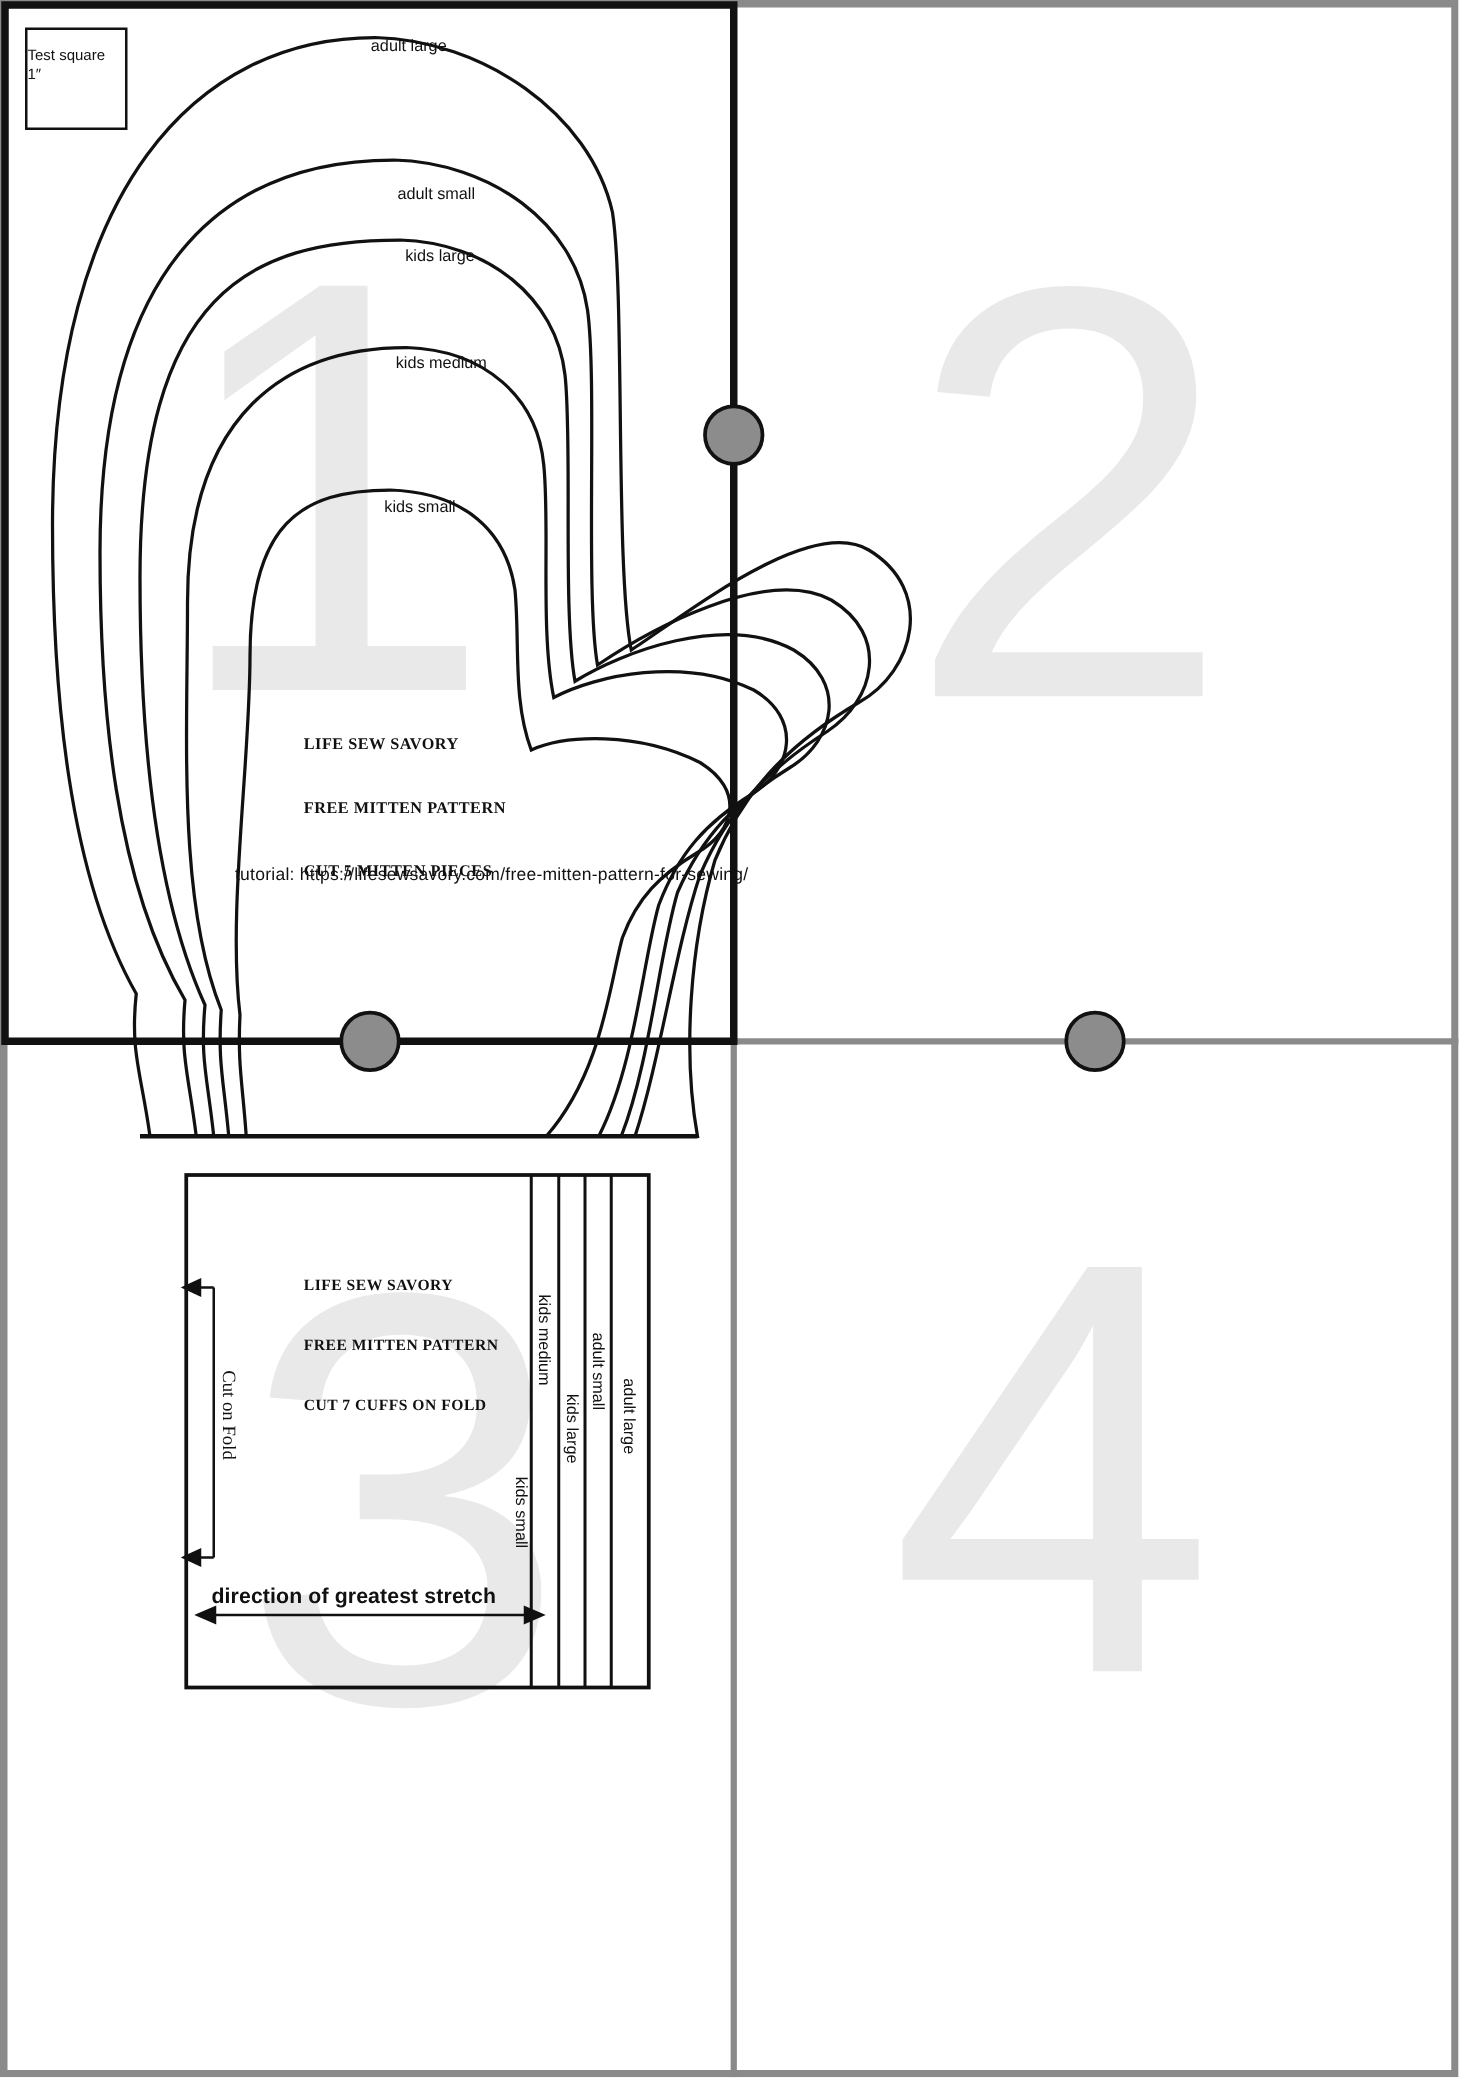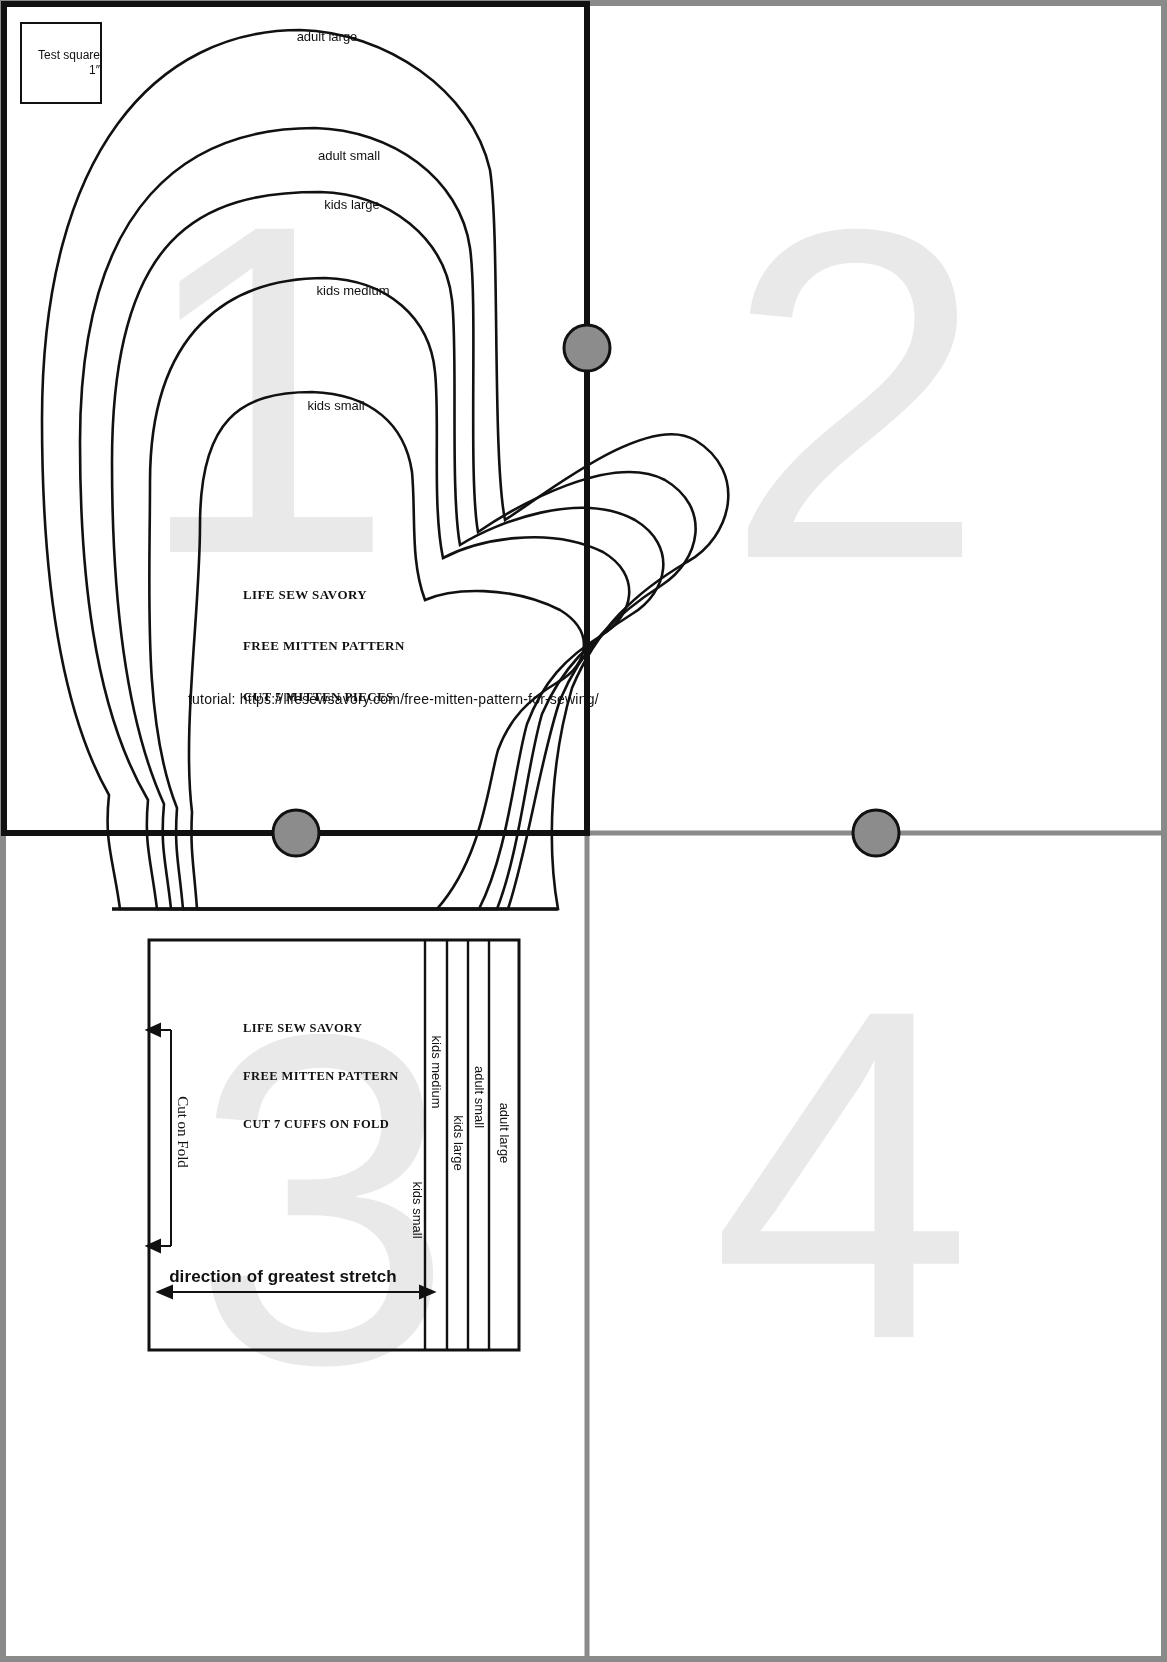--- a/index.html
+++ b/index.html
@@ -18,22 +18,22 @@
   .hlabel { transform:translate(-50%,-50%); white-space:nowrap; font-size:13px; }
   .vlabel { transform:translate(-50%,-50%) rotate(90deg); white-space:nowrap; font-size:13px; }
   .brand {
     font-weight:700; letter-spacing:0.4px; line-height:17px; font-size:13px;
     white-space:pre; font-family:Liberation Serif, serif;
   }
   .brand div { margin:0; }
   .tutorial { font-size:14px; letter-spacing:0.2px; white-space:nowrap; }
   .testsquare {
     position:absolute; left:20px; top:22px; width:82px; height:82px;
-    border:2.5px solid #111; box-sizing:border-box; text-align:right;
-    font-size:12px; line-height:15px; padding-top:24px; z-index:3;
+    border:2.5px solid #111; box-sizing:border-box; text-align:left;
+    font-size:12px; line-height:15px; padding-top:13px; z-index:3;
   }
   .foldlabel {
     font-family:"Liberation Serif", serif; font-size:15px;
     transform:translate(-50%,-50%) rotate(90deg); white-space:nowrap;
   }
   .stretch {
     font-weight:700; font-size:17px; letter-spacing:0.1px;
     transform:translate(-50%,-50%); white-space:nowrap;
   }
 </style>

